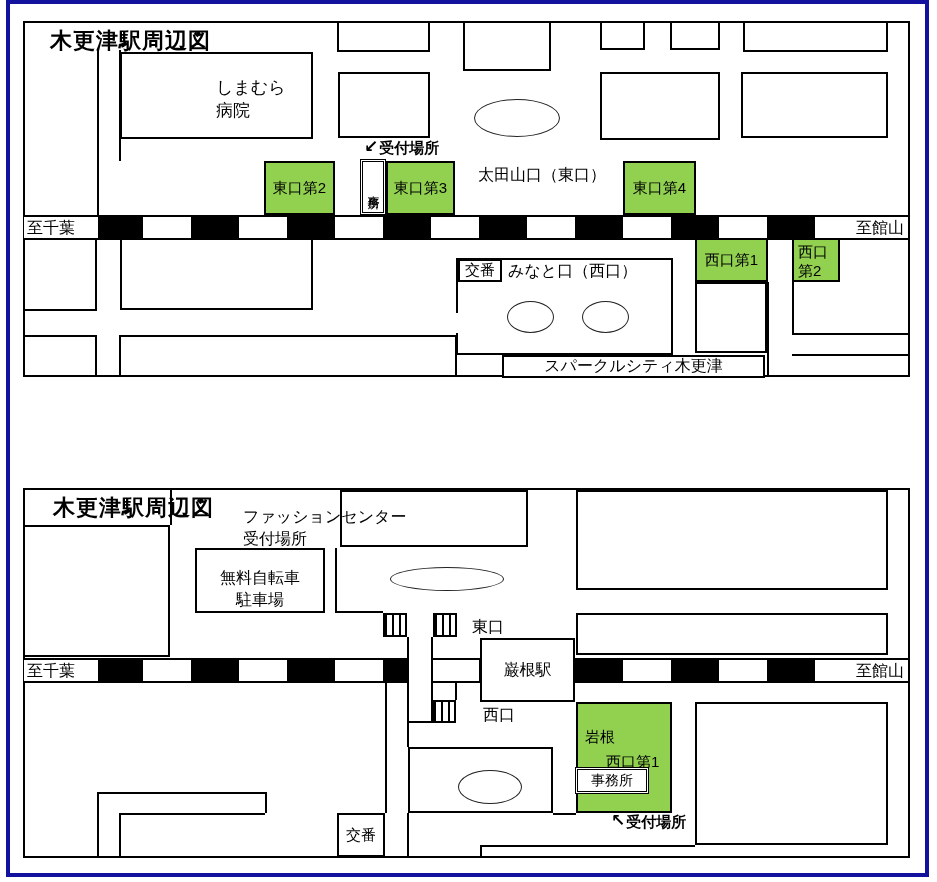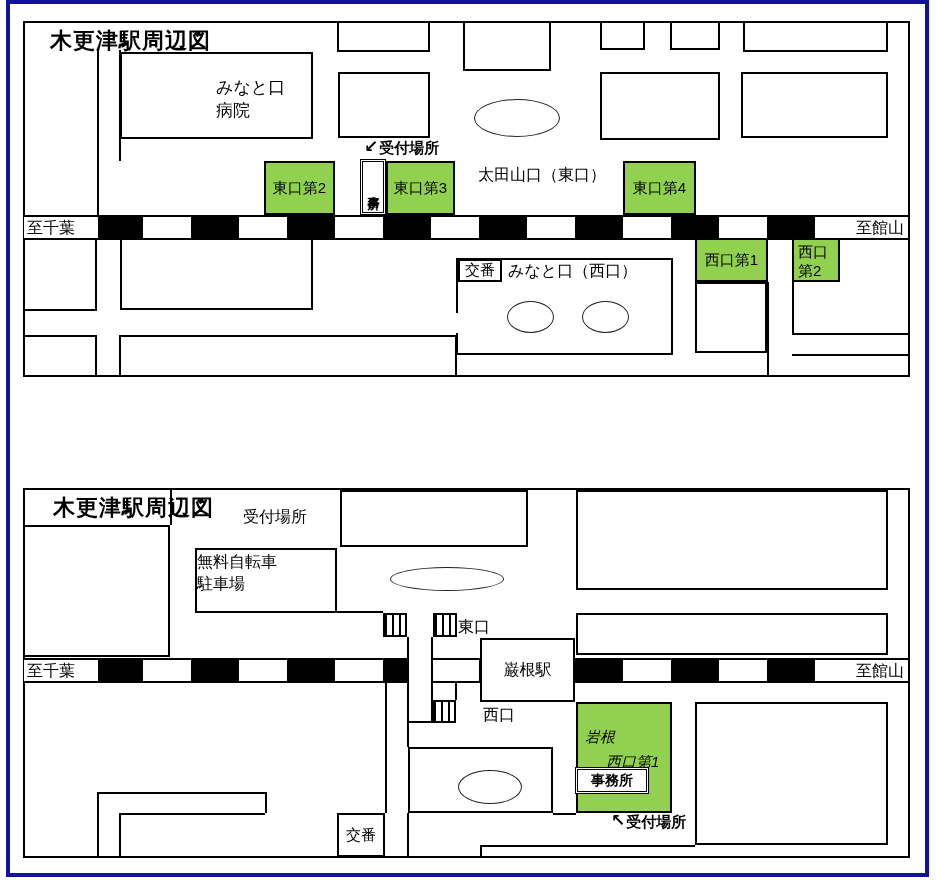--- a/index.html
+++ b/index.html
@@ -14,21 +14,21 @@
   .rail{position:absolute;left:23px;width:887px;height:25px;border-top:2px solid #000;border-bottom:2px solid #000;
         box-sizing:border-box;background-color:#fff;z-index:1;
         background-image:repeating-linear-gradient(90deg,#000 0,#000 48px,#fff 48px,#fff 96px);
         background-position:72px 0;}
   .raillabel{position:absolute;background:#fff;height:21px;z-index:2;font-size:16px;line-height:21px;white-space:nowrap;}
   .station{position:absolute;background:#fff;border:2px solid #000;box-sizing:border-box;z-index:3;
            display:flex;align-items:center;justify-content:center;font-size:16px;white-space:nowrap;}
   .lot{position:absolute;background:#92D050;border:2px solid #000;box-sizing:border-box;z-index:2;
        display:flex;align-items:center;justify-content:center;font-size:15px;white-space:nowrap;}
   .lot.multi{display:block;}
-  .office{position:absolute;background:#fff;border:1px solid #000;box-sizing:border-box;z-index:4;font-weight:bold;}
+  .office{position:absolute;background:#fff;border:1px solid #000;box-sizing:border-box;z-index:4;}
   .office .inner{position:absolute;left:1px;top:1px;right:1px;bottom:1px;border:1px solid #000;
                  display:flex;align-items:center;justify-content:center;background:#fff;}
   .txt{position:absolute;white-space:nowrap;z-index:5;}
   .title{font-size:22px;font-weight:bold;letter-spacing:1px;}
   .reception{display:flex;align-items:flex-start;font-weight:bold;font-size:15px;z-index:6;}
   .reception .arr{font-size:17px;line-height:15px;margin-right:1px;}
   .ladder{position:absolute;background-color:#fff;border:2px solid #000;box-sizing:border-box;z-index:4;
           background-image:repeating-linear-gradient(90deg,#000 0,#000 2px,#fff 2px,#fff 7px);}
   .corridor{position:absolute;background:#fff;border-left:2px solid #000;border-right:2px solid #000;
             box-sizing:border-box;z-index:3;}
@@ -55,37 +55,40 @@
   <div class="bx" style="left:600px;top:21px;width:45px;height:29px;"></div>
   <div class="bx" style="left:670px;top:21px;width:50px;height:29px;"></div>
   <div class="bx" style="left:743px;top:21px;width:145px;height:31px;"></div>
   <div class="bx" style="left:338px;top:72px;width:92px;height:66px;"></div>
   <div class="bx" style="left:600px;top:72px;width:120px;height:68px;"></div>
   <div class="bx" style="left:741px;top:72px;width:147px;height:66px;"></div>
   <div class="oval" style="left:474px;top:99px;width:86px;height:38px;"></div>
 
   <div class="bx" style="left:120px;top:52px;width:193px;height:87px;"></div>
   <div class="txt" style="left:216px;top:76px;font-size:17px;line-height:23px;">
-    <div>みなと口</div>
+    <div>しまむら</div>
     <div>病院</div>
   </div>
 
   <div class="bx" style="left:23px;top:238px;width:74px;height:73px;"></div>
   <div class="bx" style="left:120px;top:238px;width:193px;height:72px;"></div>
   <div class="bx" style="left:23px;top:335px;width:74px;height:42px;"></div>
   <div class="bx" style="left:119px;top:335px;width:338px;height:42px;"></div>
 
   <div class="bx" style="left:456px;top:258px;width:217px;height:97px;"></div>
   <div class="patch" style="left:454px;top:313px;width:6px;height:20px;"></div>
   <div class="oval" style="left:507px;top:301px;width:47px;height:32px;"></div>
   <div class="oval" style="left:582px;top:301px;width:47px;height:32px;"></div>
   <div class="bx cbox" style="left:458px;top:259px;width:44px;height:23px;z-index:4;">
     <span>交番</span>
   </div>
   <div class="txt" style="left:508px;top:261px;font-size:16px;">みなと口（西口）</div>
+  <div class="bx cbox" style="left:502px;top:355px;width:263px;height:23px;font-size:16px;">
+    <span>スパークルシティ木更津</span>
+  </div>
   <div class="bx" style="left:695px;top:282px;width:72px;height:71px;"></div>
 
   <div class="rail" style="top:215px;"></div>
   <div class="raillabel" style="left:24px;top:217px;width:71px;padding-left:3px;">至千葉</div>
   <div class="raillabel" style="left:815px;top:217px;width:93px;text-align:right;padding-right:4px;box-sizing:border-box;">至館山</div>
   <div class="txt" style="left:478px;top:165px;font-size:16px;">太田山口（東口）</div>
 
   <div class="lot" style="left:264px;top:161px;width:71px;height:54px;">
     <span>東口第2</span>
   </div>
@@ -130,27 +133,28 @@
   <div class="vl" style="left:265px;top:792px;height:21px;"></div>
   <div class="hl" style="left:553px;top:813px;width:23px;"></div>
   <div class="hl" style="left:480px;top:845px;width:215px;"></div>
   <div class="vl" style="left:480px;top:845px;height:13px;"></div>
 
   <div class="bx" style="left:23px;top:525px;width:147px;height:132px;"></div>
   <div class="bx" style="left:340px;top:490px;width:188px;height:57px;"></div>
   <div class="bx" style="left:576px;top:490px;width:312px;height:100px;"></div>
   <div class="bx" style="left:576px;top:613px;width:312px;height:42px;"></div>
   <div class="bx" style="left:695px;top:702px;width:193px;height:143px;"></div>
-  <div class="bx" style="left:195px;top:548px;width:142px;height:65px;padding-top:1px;font-size:16px;line-height:22px;">
+  <div class="bx" style="left:195px;top:548px;width:130px;height:65px;padding-top:17px;text-align:center;font-size:16px;line-height:22px;">
     <div>無料自転車</div>
     <div>駐車場</div>
   </div>
   <div class="oval" style="left:390px;top:567px;width:114px;height:24px;"></div>
 
   <div class="txt" style="left:243px;top:506px;font-size:16px;line-height:22px;">
+    <div>ファッションセンター</div>
     <div>受付場所</div>
   </div>
 
   <div class="rail" style="top:658px;"></div>
   <div class="raillabel" style="left:24px;top:660px;width:71px;padding-left:3px;">至千葉</div>
   <div class="raillabel" style="left:815px;top:660px;width:93px;text-align:right;padding-right:4px;box-sizing:border-box;">至館山</div>
   <div class="station" style="left:480px;top:638px;width:95px;height:64px;">
     <span>巌根駅</span>
   </div>
 
@@ -159,24 +163,24 @@
   <div class="ladder" style="left:383px;top:613px;width:24px;height:24px;"></div>
   <div class="ladder" style="left:433px;top:613px;width:24px;height:24px;"></div>
   <div class="ladder" style="left:432px;top:700px;width:24px;height:23px;"></div>
 
   <div class="bx" style="left:408px;top:747px;width:145px;height:66px;"></div>
   <div class="oval" style="left:458px;top:770px;width:64px;height:34px;"></div>
   <div class="bx cbox" style="left:337px;top:813px;width:48px;height:44px;">
     <span>交番</span>
   </div>
 
-  <div class="txt" style="left:458px;top:617px;font-size:16px;">東口</div>
+  <div class="txt" style="left:472px;top:617px;font-size:16px;">東口</div>
   <div class="txt" style="left:483px;top:705px;font-size:16px;">西口</div>
 
-  <div class="lot multi" style="left:576px;top:702px;width:96px;height:111px;font-size:15px;font-style:italic;">
+  <div class="lot multi" style="left:576px;top:702px;width:96px;height:111px;font-size:15px;">
     <div style="padding:24px 0 0 7px;">岩根</div>
     <div style="padding:6px 0 0 28px;">西口第1</div>
   </div>
   <div class="office" style="left:575px;top:767px;width:74px;height:27px;">
     <div class="inner" style="font-size:14px;">事務所</div>
   </div>
   <div class="txt reception" style="left:611px;top:813px;">
     <span class="arr">↖</span>
     <span>受付場所</span>
   </div>

